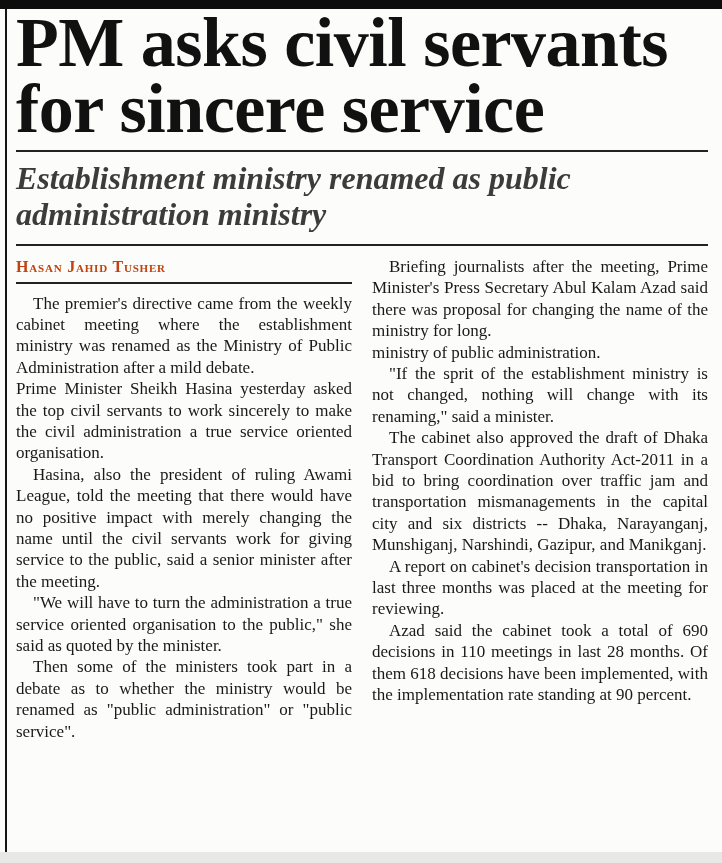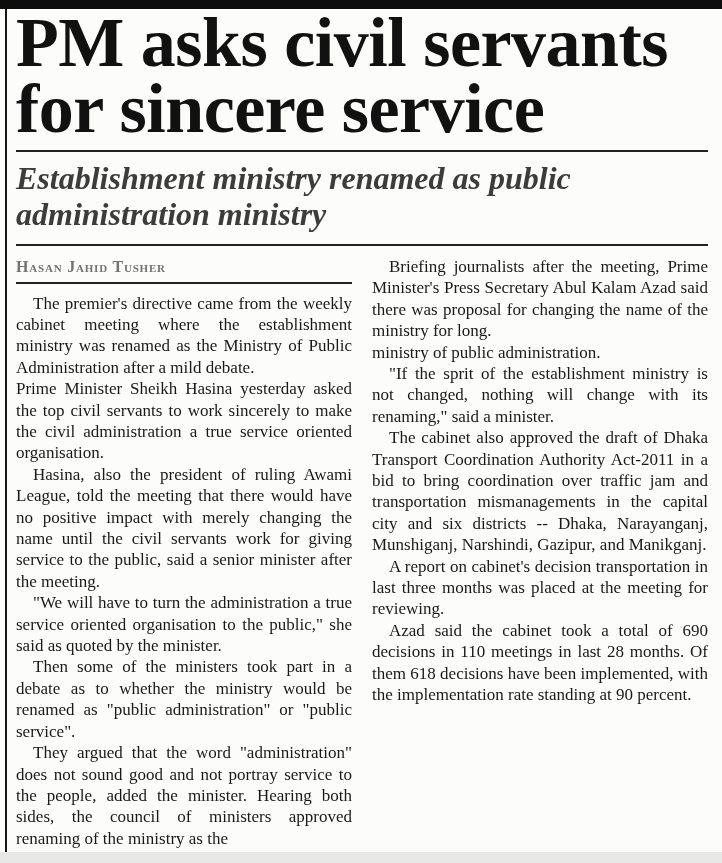--- a/index.html
+++ b/index.html
@@ -63,21 +63,21 @@
     font-size: 17px;
     line-height: 1.26;
     text-align: justify;
     color: #191919;
   }
   .byline {
     font-variant: small-caps;
     font-weight: 700;
     font-size: 16px;
     letter-spacing: 0.8px;
-    color: #737373;
+    color: #c2410c;
     margin: 1px 0 5px 0;
   }
   .byline-rule {
     height: 1.5px;
     background: #222;
     margin: 3px 0 9px 0;
   }
   .body-p { margin: 0; }
   .body-p.indent { text-indent: 17px; }
 </style>
@@ -96,21 +96,20 @@
 
     <div class="columns">
       <div class="col col-left">
         <div class="byline">Hasan Jahid Tusher</div>
         <div class="byline-rule"></div>
         <p class="body-p indent">The premier's directive came from the weekly cabinet meeting where the establishment ministry was renamed as the Ministry of Public Administration after a mild debate.</p>
         <p class="body-p">Prime Minister Sheikh Hasina yesterday asked the top civil servants to work sincerely to make the civil administration a true service oriented organisation.</p>
         <p class="body-p indent">Hasina, also the president of ruling Awami League, told the meeting that there would have no positive impact with merely changing the name until the civil servants work for giving service to the public, said a senior minister after the meeting.</p>
         <p class="body-p indent">"We will have to turn the administration a true service oriented organisation to the public," she said as quoted by the minister.</p>
         <p class="body-p indent">Then some of the ministers took part in a debate as to whether the ministry would be renamed as "public administration" or "public service".</p>
-        <p class="body-p indent">They argued that the word "administration" does not sound good and not portray service to the people, added the minister. Hearing both sides, the council of ministers approved renaming of the ministry as the</p>
       </div>
 
       <div class="col col-right">
         <p class="body-p indent">Briefing journalists after the meeting, Prime Minister's Press Secretary Abul Kalam Azad said there was proposal for changing the name of the ministry for long.</p>
         <p class="body-p">ministry of public administration.</p>
         <p class="body-p indent">"If the sprit of the establishment ministry is not changed, nothing will change with its renaming," said a minister.</p>
         <p class="body-p indent">The cabinet also approved the draft of Dhaka Transport Coordination Authority Act-2011 in a bid to bring coordination over traffic jam and transportation mismanagements in the capital city and six districts -- Dhaka, Narayanganj, Munshiganj, Narshindi, Gazipur, and Manikganj.</p>
         <p class="body-p indent">A report on cabinet's decision transportation in last three months was placed at the meeting for reviewing.</p>
         <p class="body-p indent">Azad said the cabinet took a total of 690 decisions in 110 meetings in last 28 months. Of them 618 decisions have been implemented, with the implementation rate standing at 90 percent.</p>
       </div>

